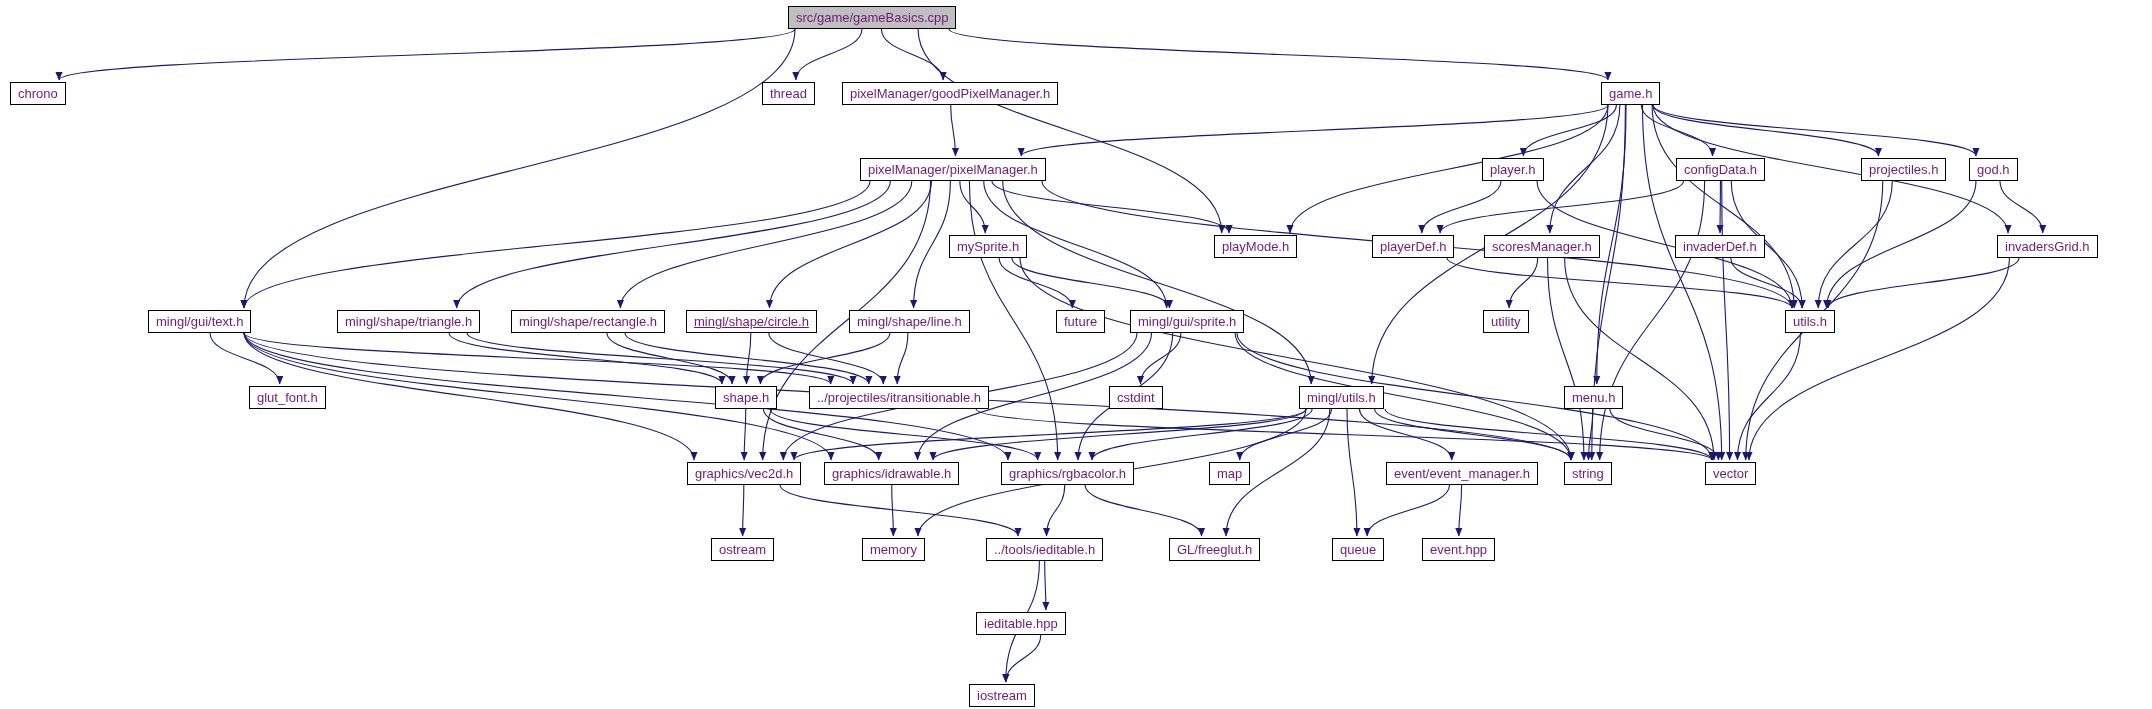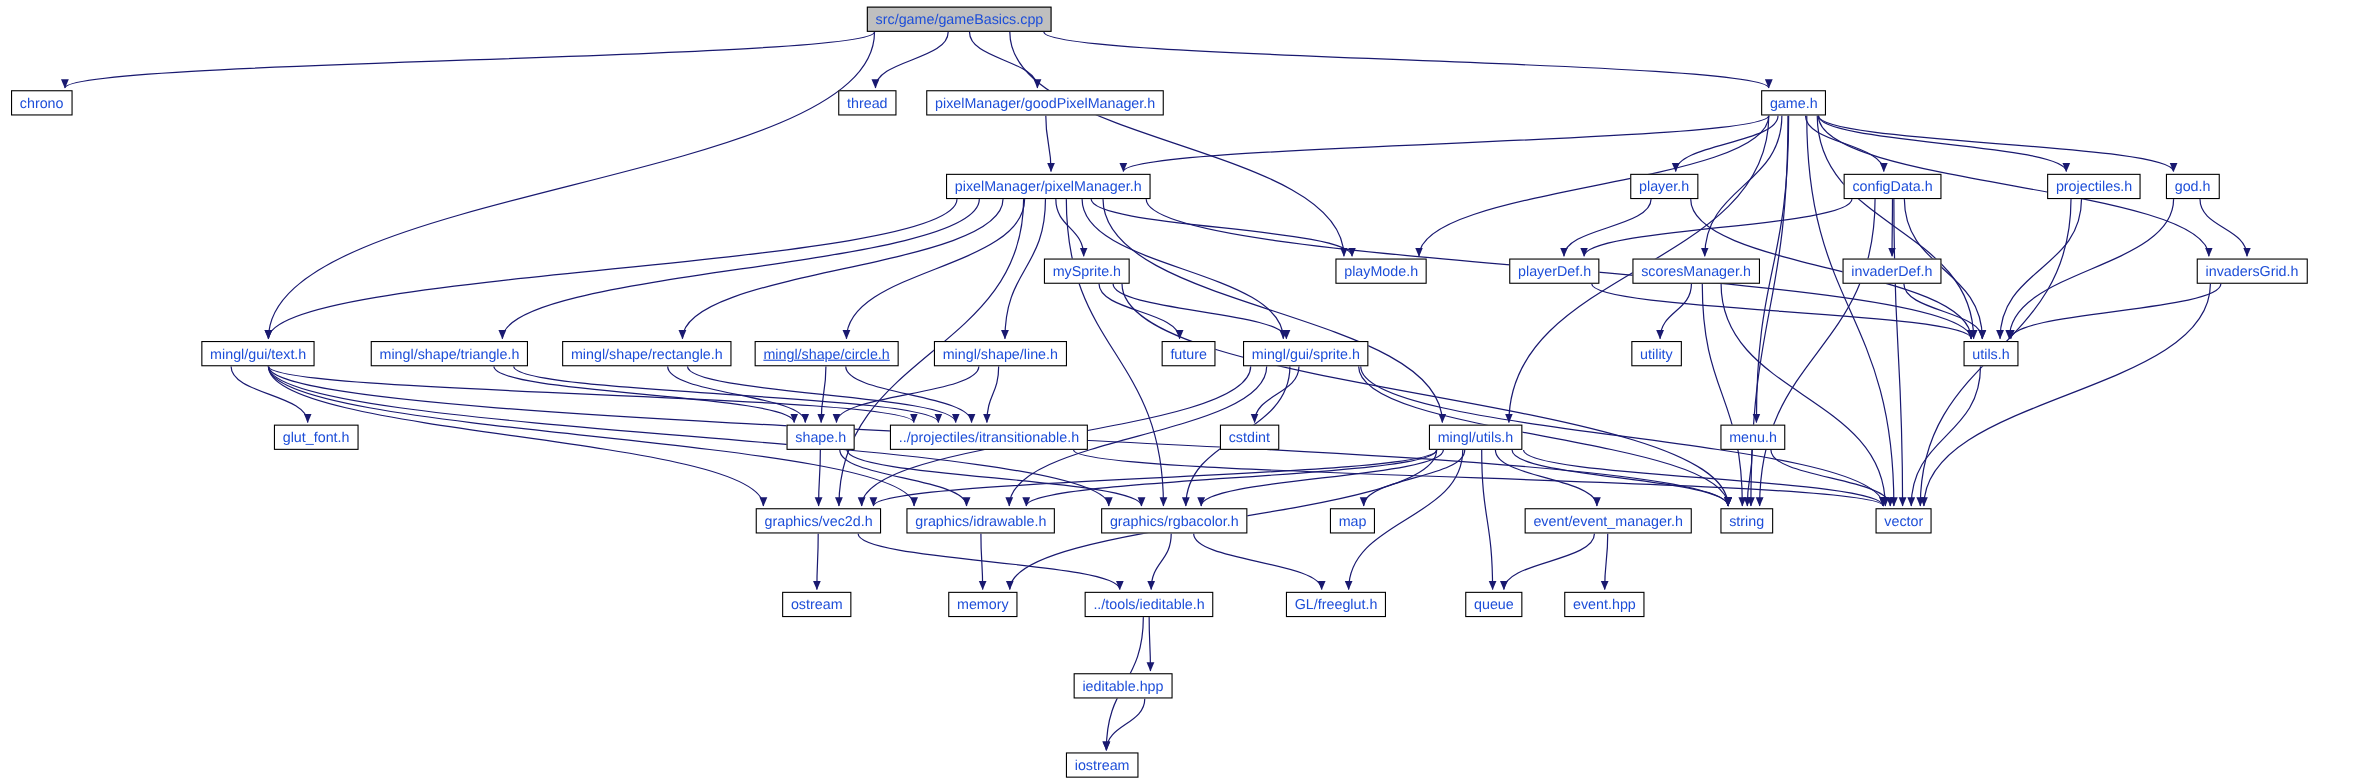--- a/index.html
+++ b/index.html
@@ -10,21 +10,21 @@
     overflow:hidden;
     background:#ffffff;
   }
   #edges-layer{position:absolute;left:0;top:0;width:2152px;height:709px;pointer-events:none;}
   .edge{fill:none;stroke:var(--edge-color,#191970);stroke-width:1.1px;}
   .node{
     position:absolute;
     box-sizing:border-box;
     border:1px solid #000000;
     background:#ffffff;
-    color:#1d4ed8;
+    color:#701a75;
     font-size:13px;
     line-height:1;
     padding:4px 7px;
     white-space:nowrap;
     cursor:pointer;
     z-index:2;
     text-align:right;
   }
   .node.root{background:var(--root-bg,#bfbfbf);}
 </style>
@@ -149,21 +149,21 @@
       <div class="node" style="left: 1482px; top: 158px;">player.h</div>
       <div class="node" style="left: 1676px; top: 158px;">configData.h</div>
       <div class="node" style="left: 1861px; top: 158px;">projectiles.h</div>
       <div class="node" style="left: 1969px; top: 158px;">god.h</div>
       <div class="node" style="left: 949px; top: 235px;">mySprite.h</div>
       <div class="node" style="left: 1214px; top: 235px;">playMode.h</div>
       <div class="node" style="left: 1372px; top: 235px;">playerDef.h</div>
       <div class="node" style="left: 1484px; top: 235px;">scoresManager.h</div>
       <div class="node" style="left: 1675px; top: 235px;">invaderDef.h</div>
       <div class="node" style="left: 1997px; top: 235px;">invadersGrid.h</div>
-      <div class="node" style="left: 148px; top: 310px; margin-left: 35px;">mingl/gui/text.h</div>
+      <div class="node" style="left: 148px; top: 310px;">mingl/gui/text.h</div>
       <div class="node" style="left: 337px; top: 310px;">mingl/shape/triangle.h</div>
       <div class="node" style="left: 511px; top: 310px;">mingl/shape/rectangle.h</div>
       <div class="node" style="left: 686px; top: 310px; text-decoration: underline;">mingl/shape/circle.h</div>
       <div class="node" style="left: 849px; top: 310px;">mingl/shape/line.h</div>
       <div class="node" style="left: 1056px; top: 310px;">future</div>
       <div class="node" style="left: 1130px; top: 310px;">mingl/gui/sprite.h</div>
       <div class="node" style="left: 1483px; top: 310px;">utility</div>
       <div class="node" style="left: 1785px; top: 310px;">utils.h</div>
       <div class="node" style="left: 249px; top: 386px;">glut_font.h</div>
       <div class="node" style="left: 715px; top: 386px;">shape.h</div>

